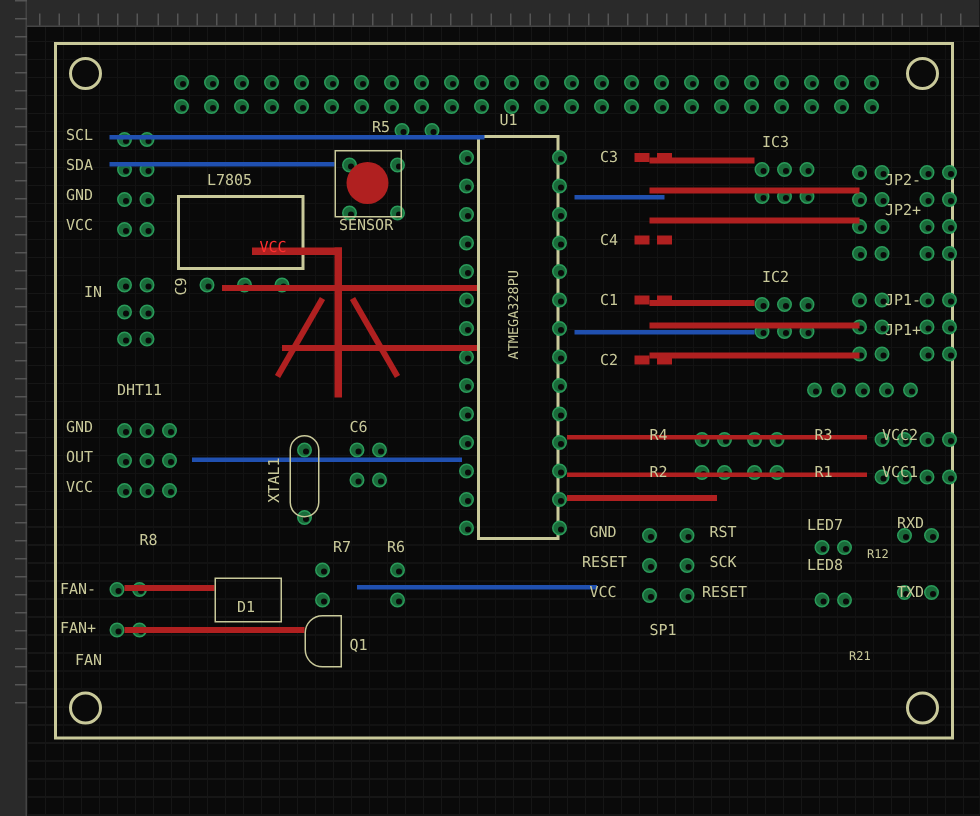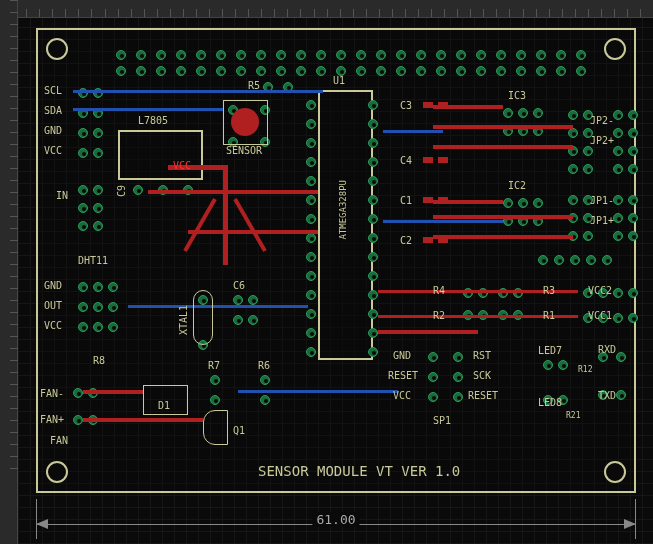--- a/index.html
+++ b/index.html
@@ -164,52 +164,51 @@
       <div class="silk" style="top:185px;left:552px">JP1+</div>
 
       <div class="silk" style="top:225px;left:40px">DHT11</div>
       <div class="silk" style="top:250px;left:6px">GND</div>
       <div class="silk" style="top:270px;left:6px">OUT</div>
       <div class="silk" style="top:290px;left:6px">VCC</div>
       <div class="silk" style="top:325px;left:55px">R8</div>
 
       <div class="silk" style="top:275px;left:140px;writing-mode:vertical-rl;transform:rotate(180deg)">XTAL1</div>
       <div class="silk" style="top:250px;left:195px">C6</div>
-      <div class="silk" style="top:330px;left:170px">R7</div>
+      <div class="silk" style="top:330px;left:184px">R7</div>
       <div class="silk" style="top:330px;left:220px">R6</div>
 
       <div class="silk" style="top:255px;left:395px">R4</div>
       <div class="silk" style="top:280px;left:395px">R2</div>
       <div class="silk" style="top:255px;left:505px">R3</div>
       <div class="silk" style="top:280px;left:505px">R1</div>
       <div class="silk" style="top:255px;left:550px">VCC2</div>
       <div class="silk" style="top:280px;left:550px">VCC1</div>
 
       <div class="silk" style="top:315px;left:500px">LED7</div>
-      <div class="silk" style="top:367px;left:500px">LED8</div>
+      <div class="silk" style="top:342px;left:500px">LED8</div>
       <div class="silk" style="top:314px;left:560px">RXD</div>
       <div class="silk" style="top:360px;left:560px">TXD</div>
       <div class="silk" style="top:335px;left:540px;font-size:8px">R12</div>
-      <div class="silk" style="top:381px;left:528px;font-size:8px">R21</div>
+      <div class="silk" style="top:403px;left:528px;font-size:8px">R21</div>
 
       <div class="silk" style="top:320px;left:355px">GND</div>
       <div class="silk" style="top:340px;left:350px">RESET</div>
       <div class="silk" style="top:360px;left:355px">VCC</div>
       <div class="silk" style="top:320px;left:435px">RST</div>
       <div class="silk" style="top:340px;left:435px">SCK</div>
       <div class="silk" style="top:360px;left:430px">RESET</div>
       <div class="silk" style="top:385px;left:395px">SP1</div>
 
       <div class="silk" style="top:358px;left:2px">FAN-</div>
       <div class="silk" style="top:384px;left:2px">FAN+</div>
       <div class="silk" style="top:405px;left:12px">FAN</div>
       <div class="silk" style="top:370px;left:120px">D1</div>
       <div class="silk" style="top:395px;left:195px">Q1</div>
 
-      <div class="silk" style="bottom:12px;left:220px;font-size:14px">SENSOR MODULE VT VER 1.0</div>
 
       <div class="ic-body" style="top:60px;left:280px;width:55px;height:270px"></div>
       <div class="chip-vert" style="top:150px;left:300px">ATMEGA328PU</div>
 
       <div class="ic-body" style="top:100px;left:80px;width:85px;height:50px"></div>
 
       <div class="comp-box" style="top:355px;left:105px;width:45px;height:30px"></div>
 
       <div class="comp-box" style="top:260px;left:155px;width:20px;height:55px;border-radius:10px"></div>
 
@@ -840,22 +839,14 @@
           </div>
           <div class="pad" style="left: 480px; top: 186px;">
             <div class="pad-hole"></div>
           </div>
           <div class="pad" style="left: 495px; top: 186px;">
             <div class="pad-hole"></div>
           </div>
         </div>
     </div>
 
-    <div class="dimension">
-      <div class="dim-tick" style="left:0"></div>
-      <div class="dim-tick" style="right:0"></div>
-      <div class="dim-line"></div>
-      <div class="dim-arrow-l"></div>
-      <div class="dim-arrow-r"></div>
-      <div class="dim-text">61.00</div>
-    </div>
   </div>
 </div>
 
 </body></html>

